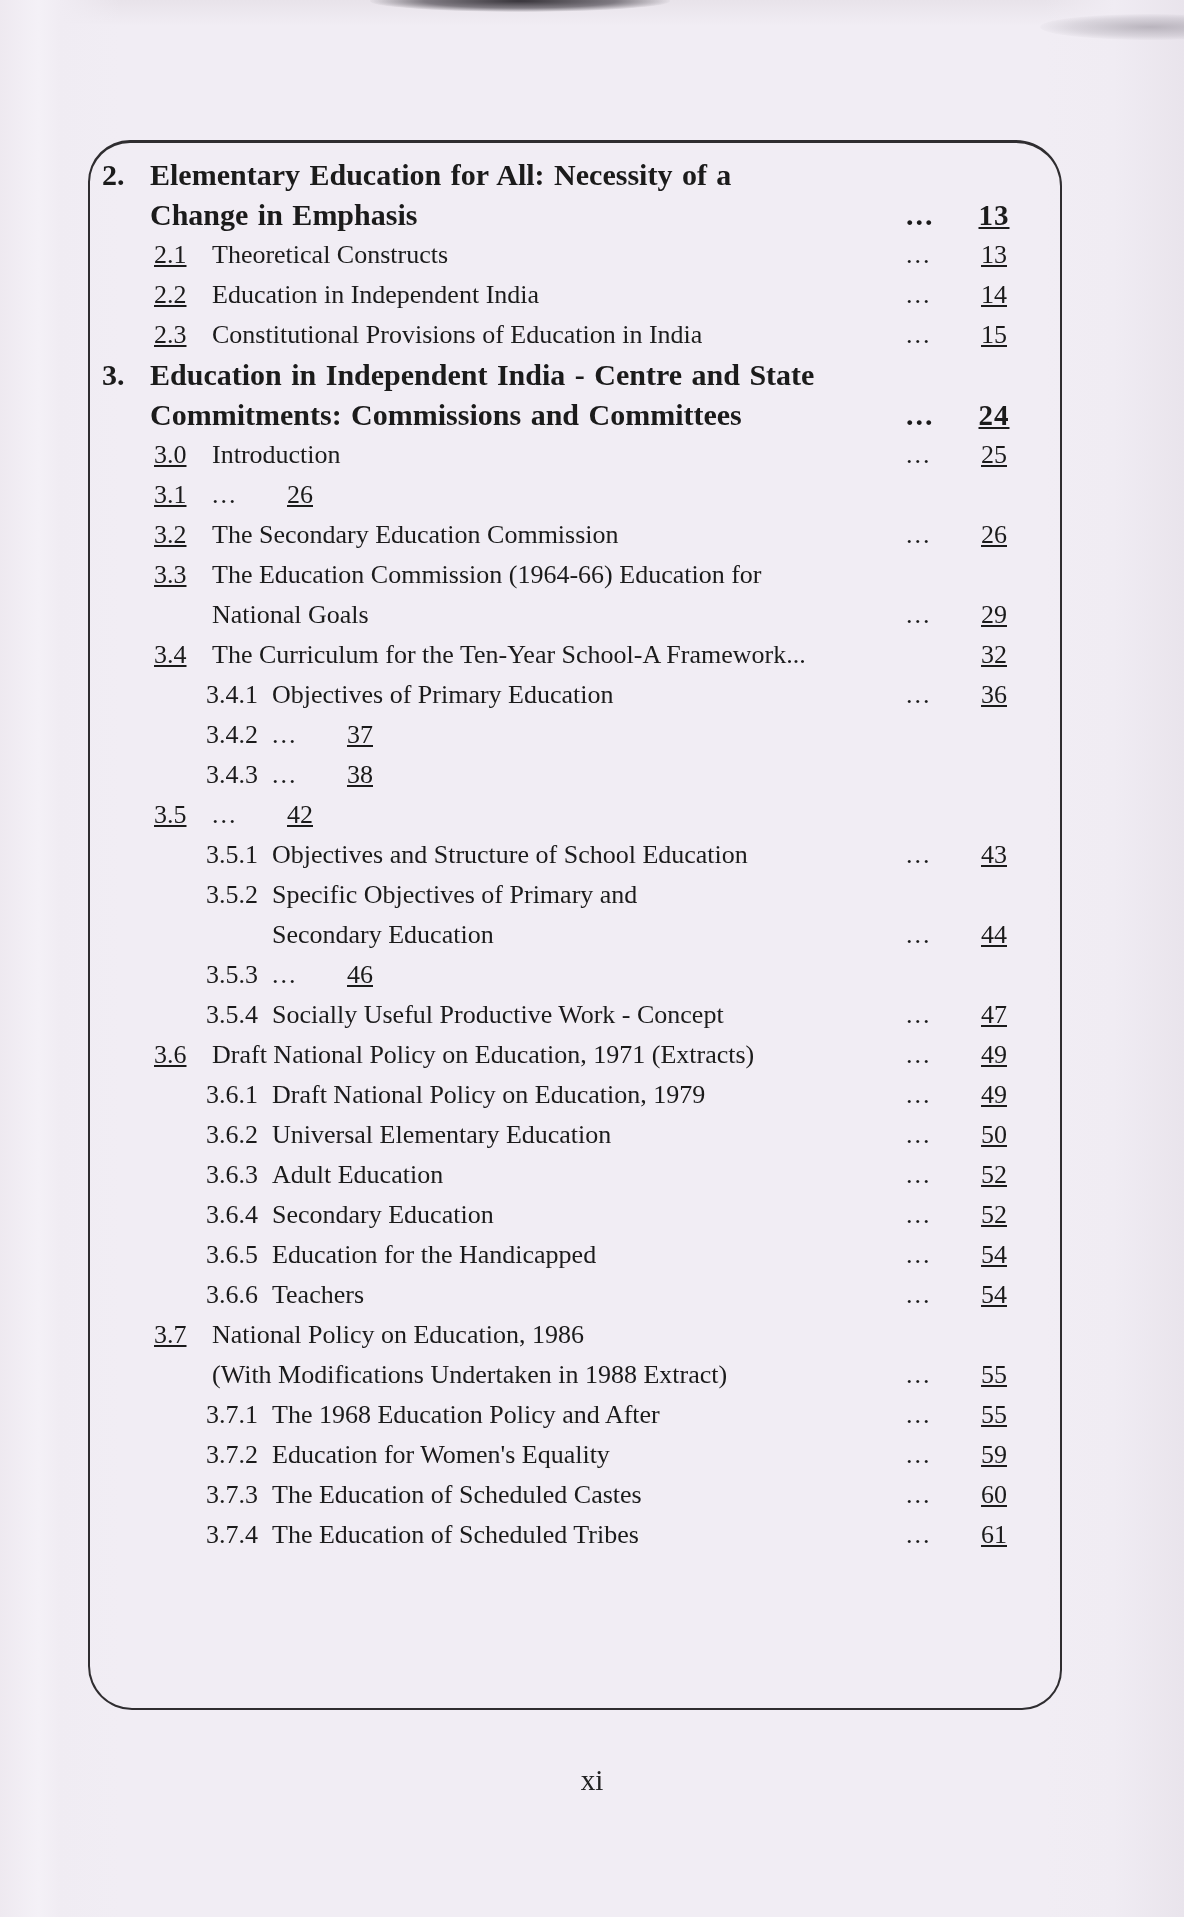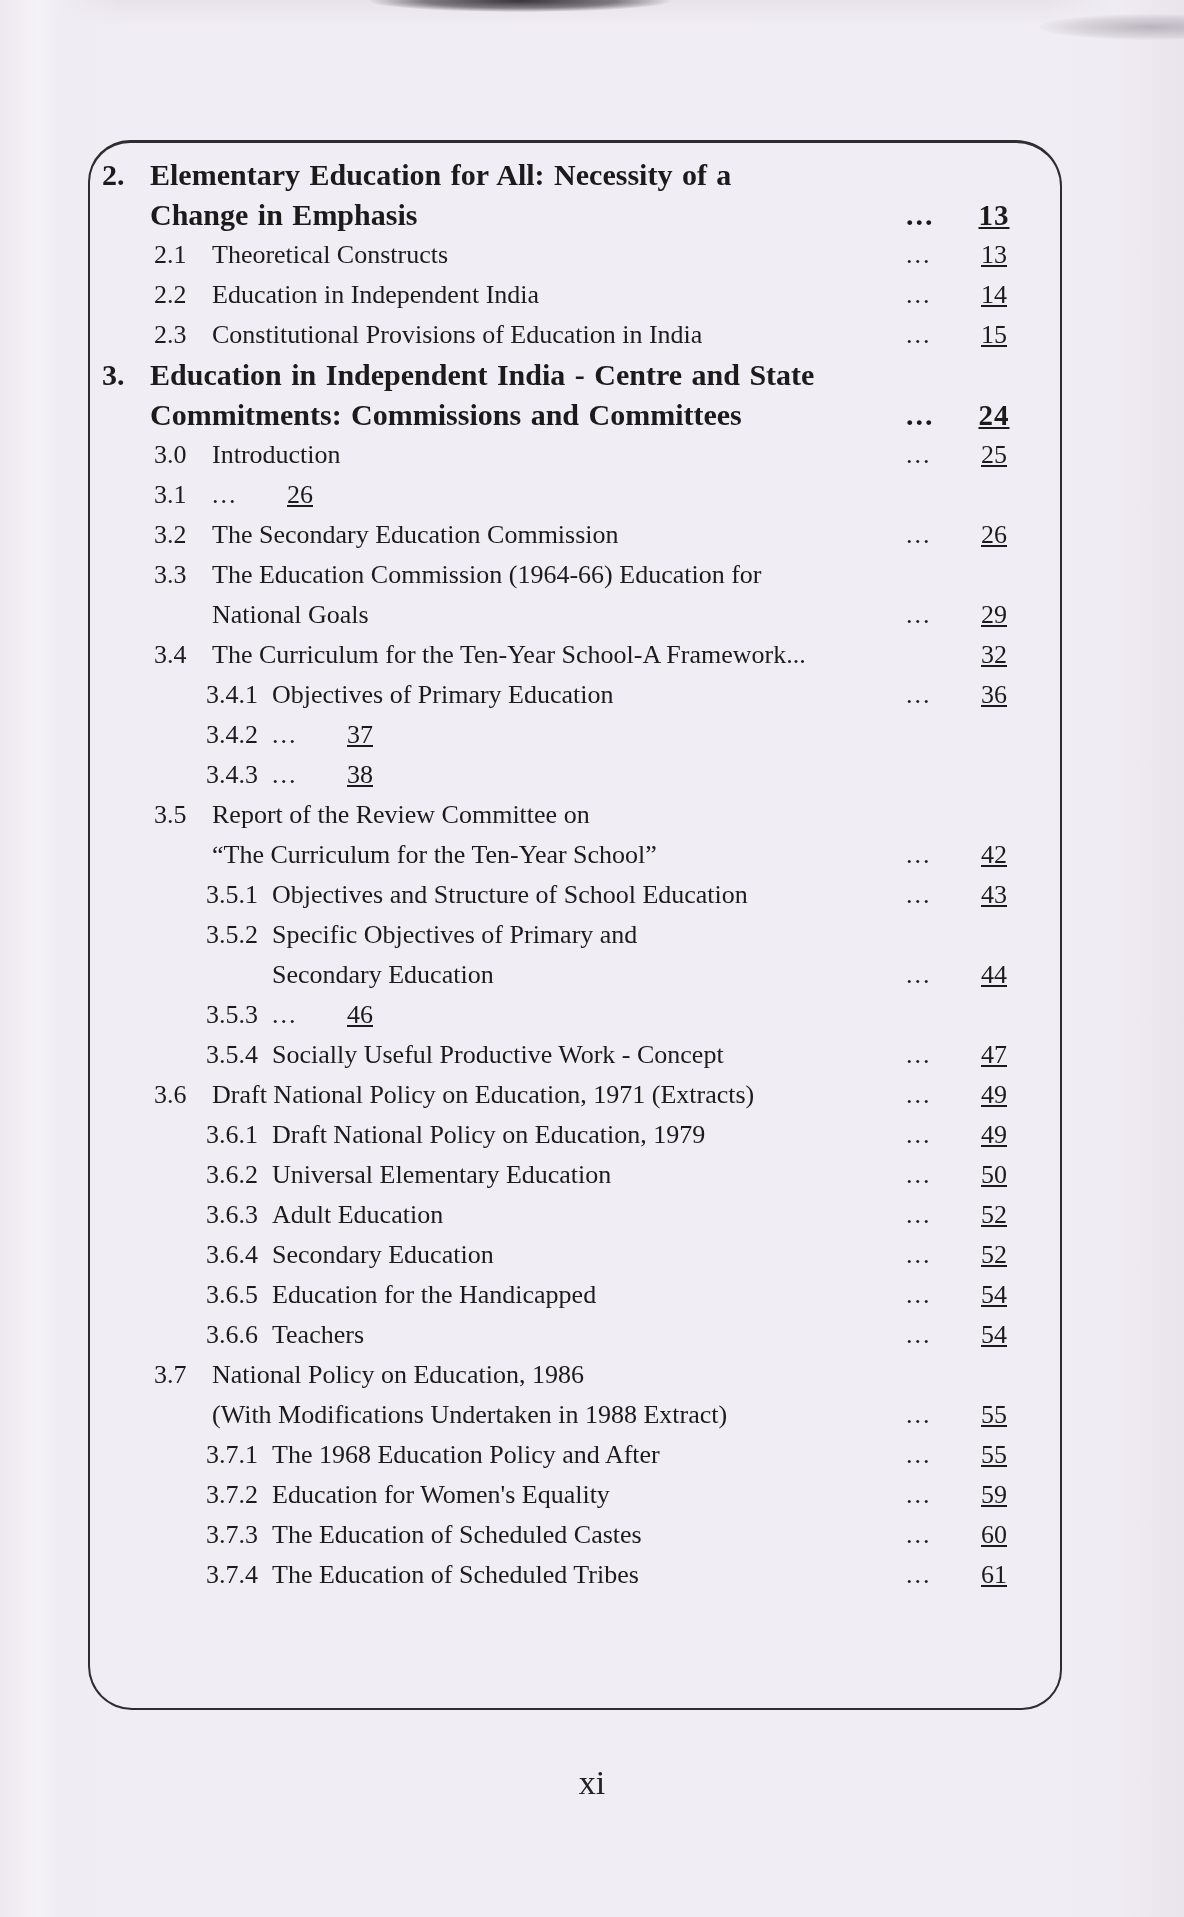--- a/index.html
+++ b/index.html
@@ -67,26 +67,26 @@
     letter-spacing:2px;
   }
   .row .page{
     flex:0 0 72px;
     align-self:flex-end;
     text-align:center;
     text-decoration:underline;
   }
   .row.l1{font-weight:bold;font-size:30px;line-height:40px;word-spacing:2px;}
   .row.l1 .num{margin-left:12px;width:48px;}
-  .row.l2 .num{margin-left:64px;width:58px;}
+  .row.l2 .num{margin-left:64px;width:58px;text-decoration:underline;}
   .row.l3 .num{margin-left:116px;width:66px;}
   .row.l1 .page{font-size:29px;letter-spacing:1px;}
   .footer-folio{
     position:absolute;left:0;top:1764px;width:100%;
-    text-align:center;font-size:34px;color:#222;
+    text-align:center;font-size:29px;color:#222;
   }
 </style>
 </head>
 <body>
 
 <div class="scan-shading"></div>
 <div class="scan-smudge-top"></div>
 <div class="scan-smudge-topright"></div>
 
 <div class="toc-box">
@@ -164,22 +164,20 @@
     <span class="leader">...</span>
     <span class="page">37</span>
   </div>
       <div class="row l3">
     <span class="num">3.4.3</span>
     <span class="leader">...</span>
     <span class="page">38</span>
   </div>
       <div class="row l2">
     <span class="num">3.5</span>
-    <span class="title">Report of the Review Committee on
-“The Curriculum for the Ten-Year School”</span>
     <span class="leader">...</span>
     <span class="page">42</span>
   </div>
       <div class="row l3">
     <span class="num">3.5.1</span>
     <span class="title">Objectives and Structure of School Education</span>
     <span class="leader">...</span>
     <span class="page">43</span>
   </div>
       <div class="row l3">

